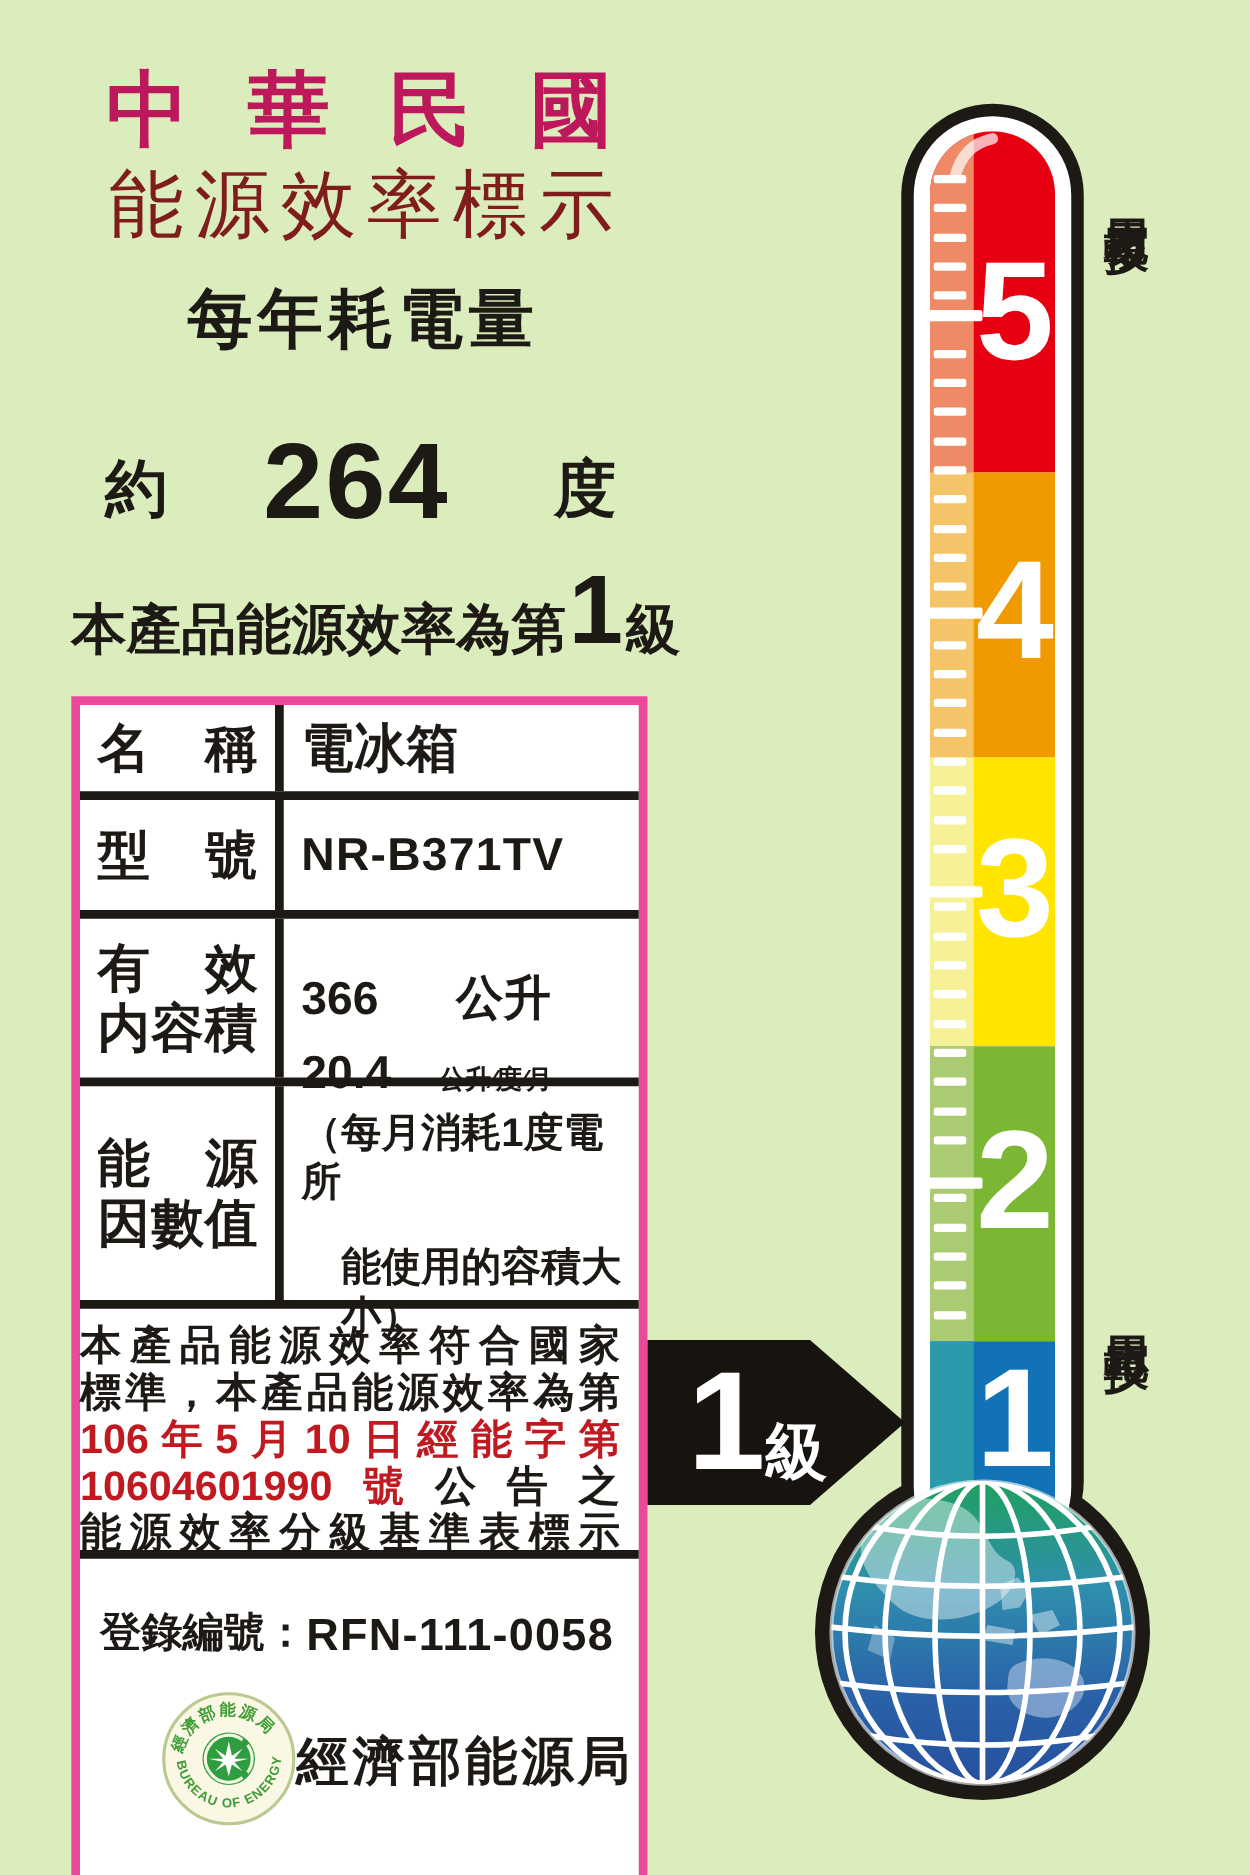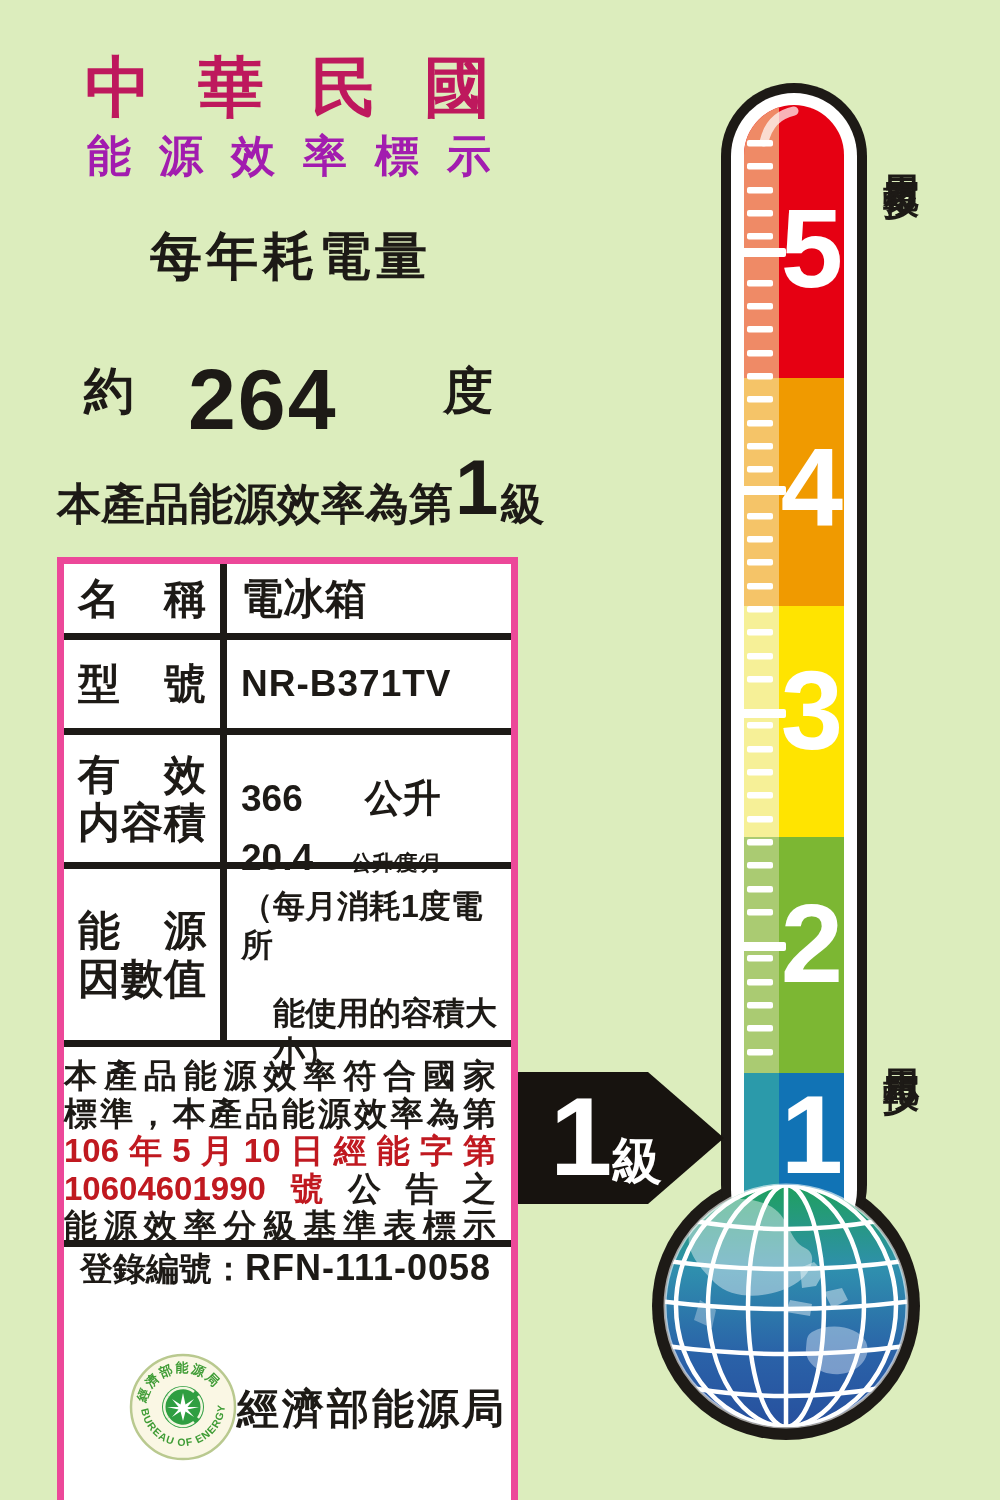--- a/index.html
+++ b/index.html
@@ -5,24 +5,24 @@
   html,body{margin:0;padding:0;}
   .page{
     position:relative; width:1000px; height:1500px; overflow:hidden;
     background:#dcedbd; font-family:"Liberation Sans","DejaVu Sans",sans-serif;
     color:#1d1a16;
   }
   .abs{position:absolute;}
   .jl{text-align:justify; text-align-last:justify;}
   
   .title1{left:85px; top:54px; width:405px; font-size:66px; font-weight:bold; color:#be185d; line-height:1;}
-  .title2{left:87px; top:134px; width:404px; font-size:44px; font-weight:bold; color:#a21caf; line-height:1;}
+  .title2{left:87px; top:134px; width:404px; font-size:60px; font-weight:normal; color:#7f1d1d; line-height:1;}
   .subtitle{left:150px; top:230px; width:277px; font-size:52px; font-weight:bold; line-height:1;}
   .approx{left:84px; top:366px; font-size:50px; font-weight:bold; line-height:1;}
-  .kwh{left:188px; top:356px; width:172px; text-align:left; font-size:86px; font-weight:bold; line-height:1; letter-spacing:2px;}
+  .kwh{left:188px; top:342px; width:172px; text-align:right; font-size:86px; font-weight:bold; line-height:1; letter-spacing:2px;}
   .kwh-unit{left:443px; top:366px; font-size:50px; font-weight:bold; line-height:1;}
   .grade-line{left:57px; top:448px; display:flex; align-items:flex-end; font-size:44px; font-weight:bold; line-height:1;}
   .grade-big{font-size:78px; font-weight:bold; margin:0 2px;}
   
   .spec-table{
     left:57px; top:557px; width:461px; height:1010px; box-sizing:border-box;
     border:7px solid #ec4899; background:#fff; display:flex; flex-direction:column;
   }
   .trow{display:flex; box-sizing:border-box; border-top:7px solid #1d1a16;}
   .trow:first-child{border-top:none;}
@@ -34,21 +34,21 @@
   .vmain{font-size:42px; font-weight:bold;}
   .vmodel{font-size:37px; font-weight:bold; letter-spacing:1px;}
   .vnum-row{display:flex; align-items:baseline;}
   .vnum{font-size:37px; font-weight:bold;}
   .vunit{font-size:38px; font-weight:bold; margin-left:62px;}
   .vunit-small{font-size:21px; font-weight:bold; margin-left:38px;}
   .vnote{font-size:32px; font-weight:bold; line-height:1.22; margin-top:8px;}
   .vnote .ind{padding-left:32px;margin-top:28px;}
   .statement{padding:10px 15px 0 0; font-size:33px; font-weight:bold; line-height:37.5px;}
   .statement .red{color:#c01920;}
-  .regrow{display:flex; align-items:flex-start; padding-left:16px;}
+  .regrow{display:flex; align-items:flex-end; padding-left:16px;}
   .reg-label{font-size:33px; font-weight:bold;}
   .reg-num{font-size:36px; font-weight:bold; letter-spacing:1px;}
   
   .agency{left:237px; top:1381px; font-size:42px; font-weight:bold; letter-spacing:3px;}
   .logo{left:128px; top:1352px;}
   
   .vlabel{writing-mode:vertical-rl; font-size:36px; font-weight:bold; letter-spacing:3px; line-height:1;}
   .vlabel-top{left:883px; top:146px;}
   .vlabel-bottom{left:883px; top:1040px;}
   svg text{font-family:"Liberation Sans","DejaVu Sans",sans-serif;}

